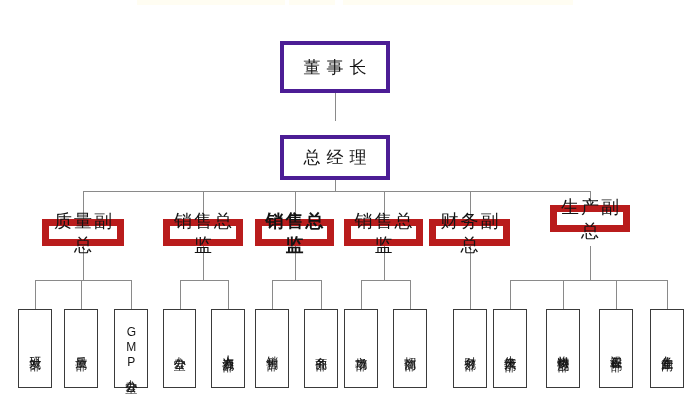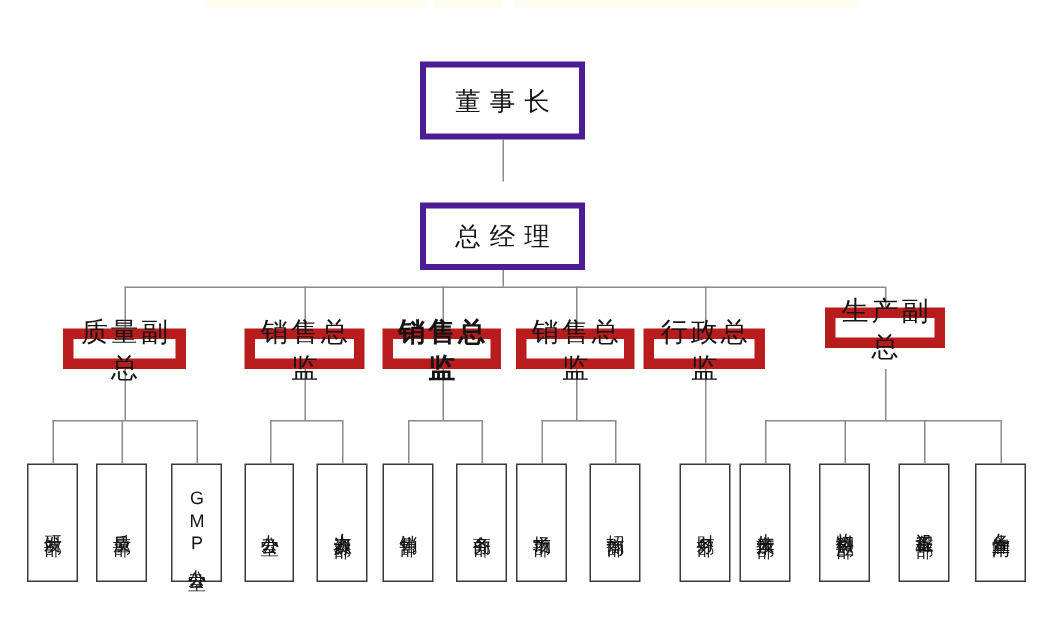--- a/index.html
+++ b/index.html
@@ -88,21 +88,21 @@
     <div class="node lvl2" style="left: 163px; top: 219px; width: 80px; height: 27px;">
       <span class="lbl">销售总监</span>
     </div>
     <div class="node lvl2 bold" style="left: 255px; top: 219px; width: 79px; height: 27px;">
       <span class="lbl">销售总监</span>
     </div>
     <div class="node lvl2" style="left: 344px; top: 219px; width: 79px; height: 27px;">
       <span class="lbl">销售总监</span>
     </div>
     <div class="node lvl2" style="left: 429px; top: 219px; width: 81px; height: 27px;">
-      <span class="lbl">行政总监</span>
+      <span class="lbl">财务副总</span>
     </div>
     <div class="node lvl2" style="left: 550px; top: 205px; width: 80px; height: 27px;">
       <span class="lbl">生产副总</span>
     </div>
     <div class="node lvl3 vert" style="left: 18px; top: 309px; width: 34px; height: 79px;">
       <span class="lbl">研发部</span>
     </div>
     <div class="node lvl3 vert" style="left: 64px; top: 309px; width: 34px; height: 79px;">
       <span class="lbl">质量部</span>
     </div>

